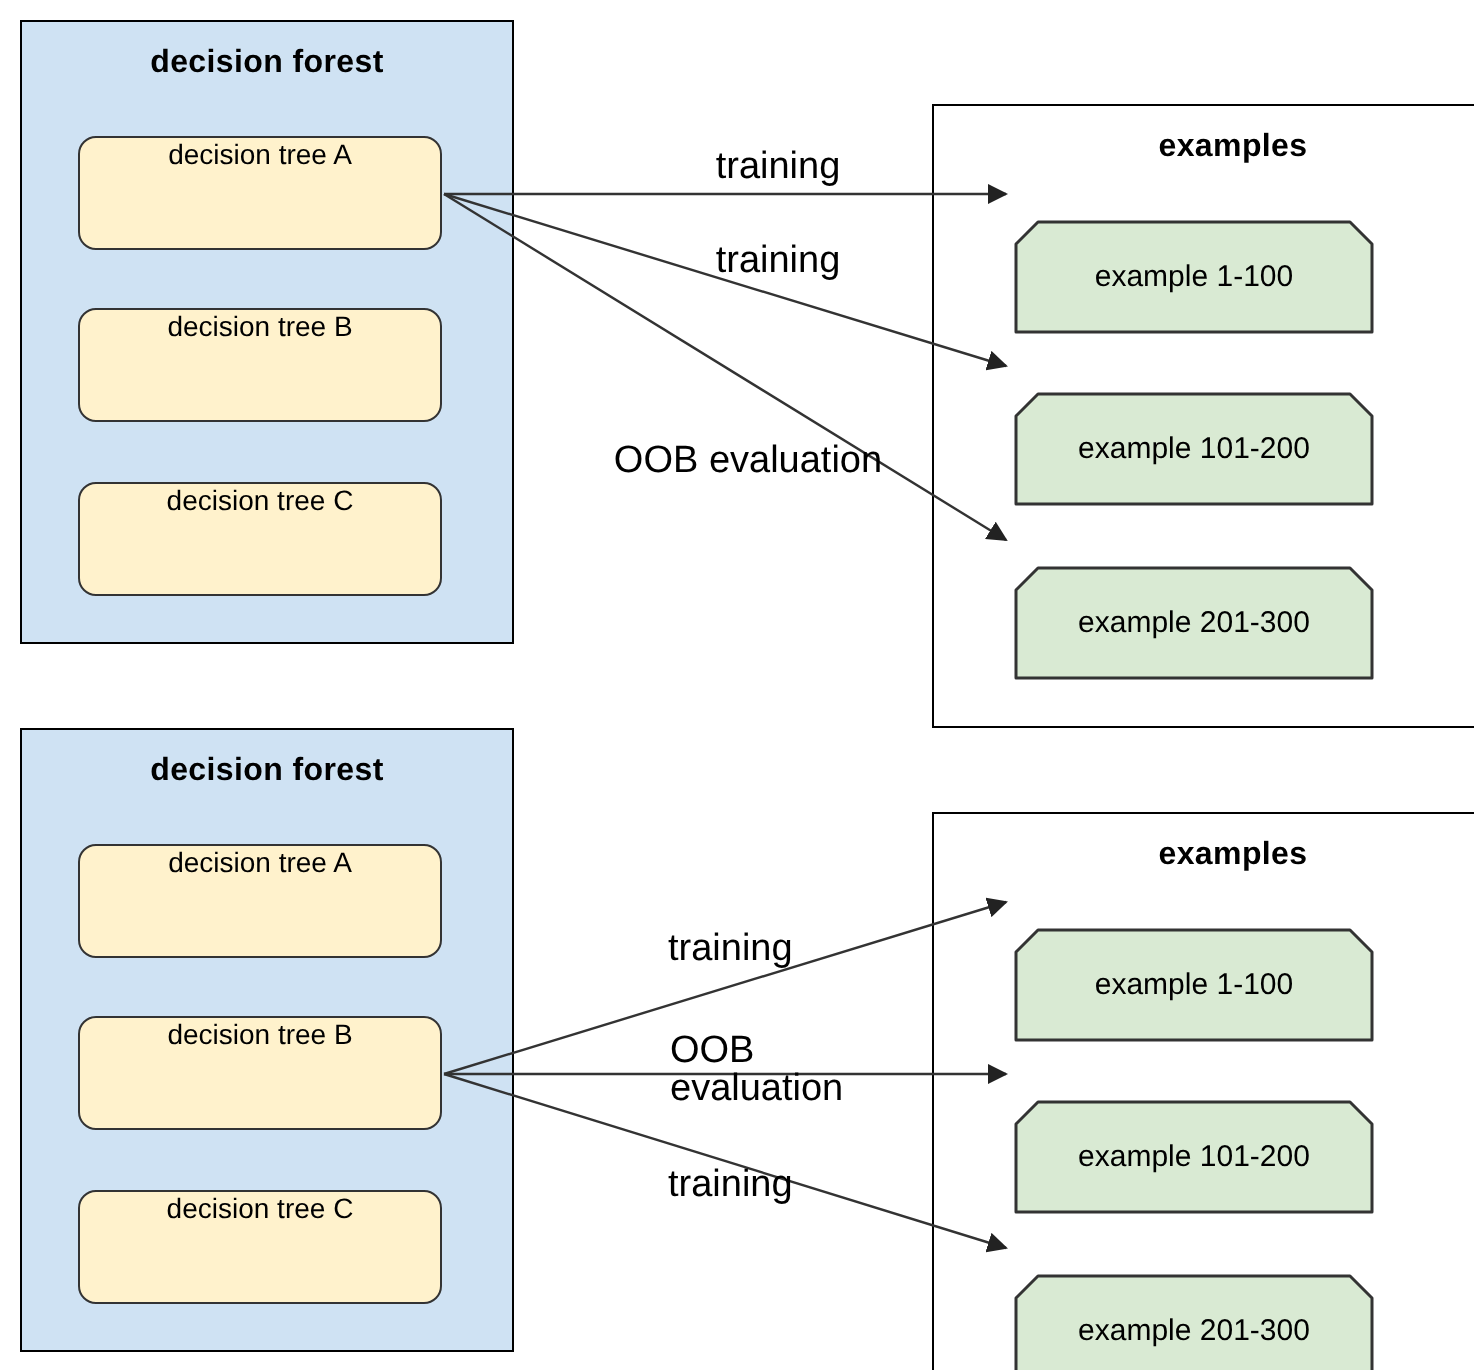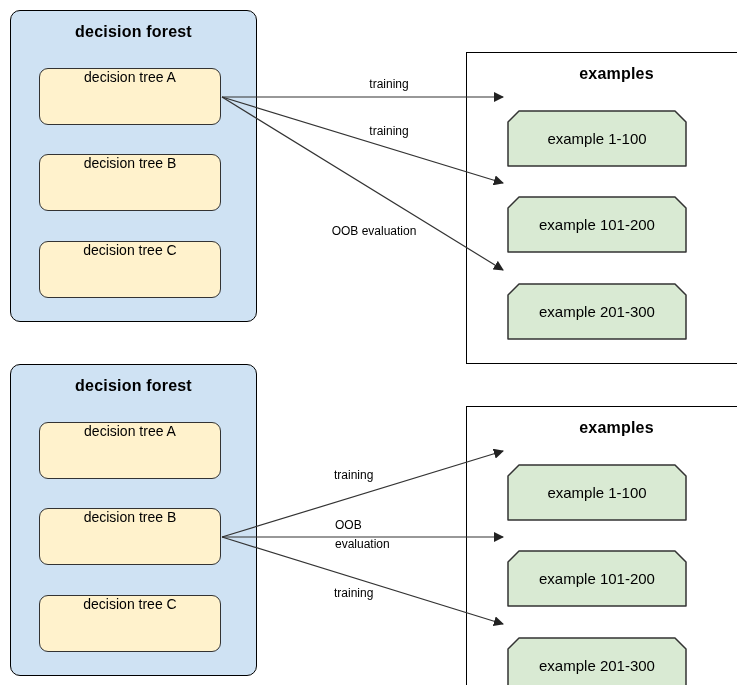--- a/index.html
+++ b/index.html
@@ -12,21 +12,20 @@
     overflow:hidden;
   }
   .panel-box{
     position:absolute;
     box-sizing:border-box;
     border:1.5px solid #000000;
   }
   .forest-box{
     left:10px;width:247px;height:312px;
     background:#cfe2f3;
-    border-radius:10px;
   }
   .examples-box{
     left:466px;width:301px;height:312px;
     background:#ffffff;
     margin-top:42px;
   }
   .panel-title{
     margin-top:12px;
     text-align:center;
     font-size:16px;
@@ -55,21 +54,21 @@
   }
   .row-1{top:57px}
   .row-2{top:143px}
   .row-3{top:230px}
   .arrow-layer{
     position:absolute;left:0;top:0;width:737px;height:685px;
     pointer-events:none;
   }
   .arrow-label{
     position:absolute;
-    font-size:12px;
+    font-size:19px;
     line-height:16px;
     white-space:nowrap;
   }
   .arrow-label.centered{transform:translate(-50%,-50%);}
   .arrow-label.wrap{
     white-space:normal;
     width:84px;
     line-height:19px;
   }
 </style>

